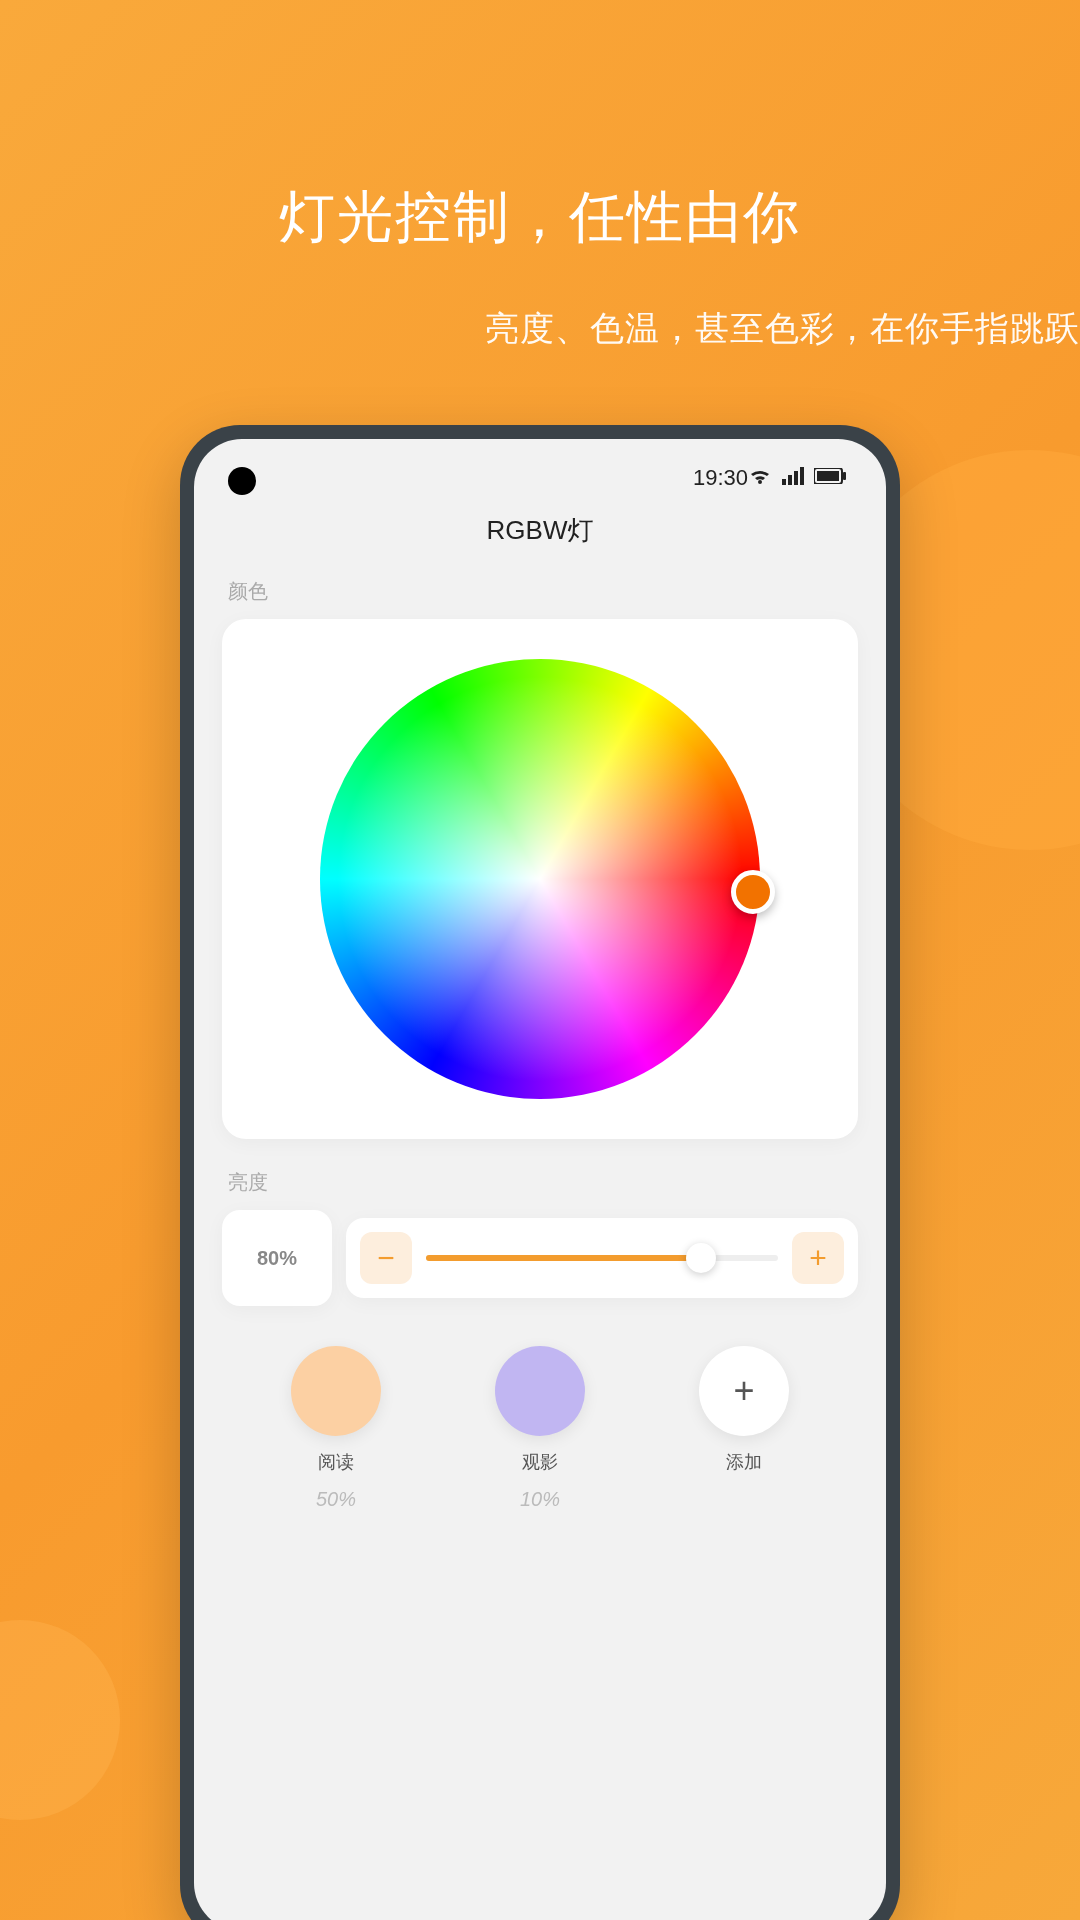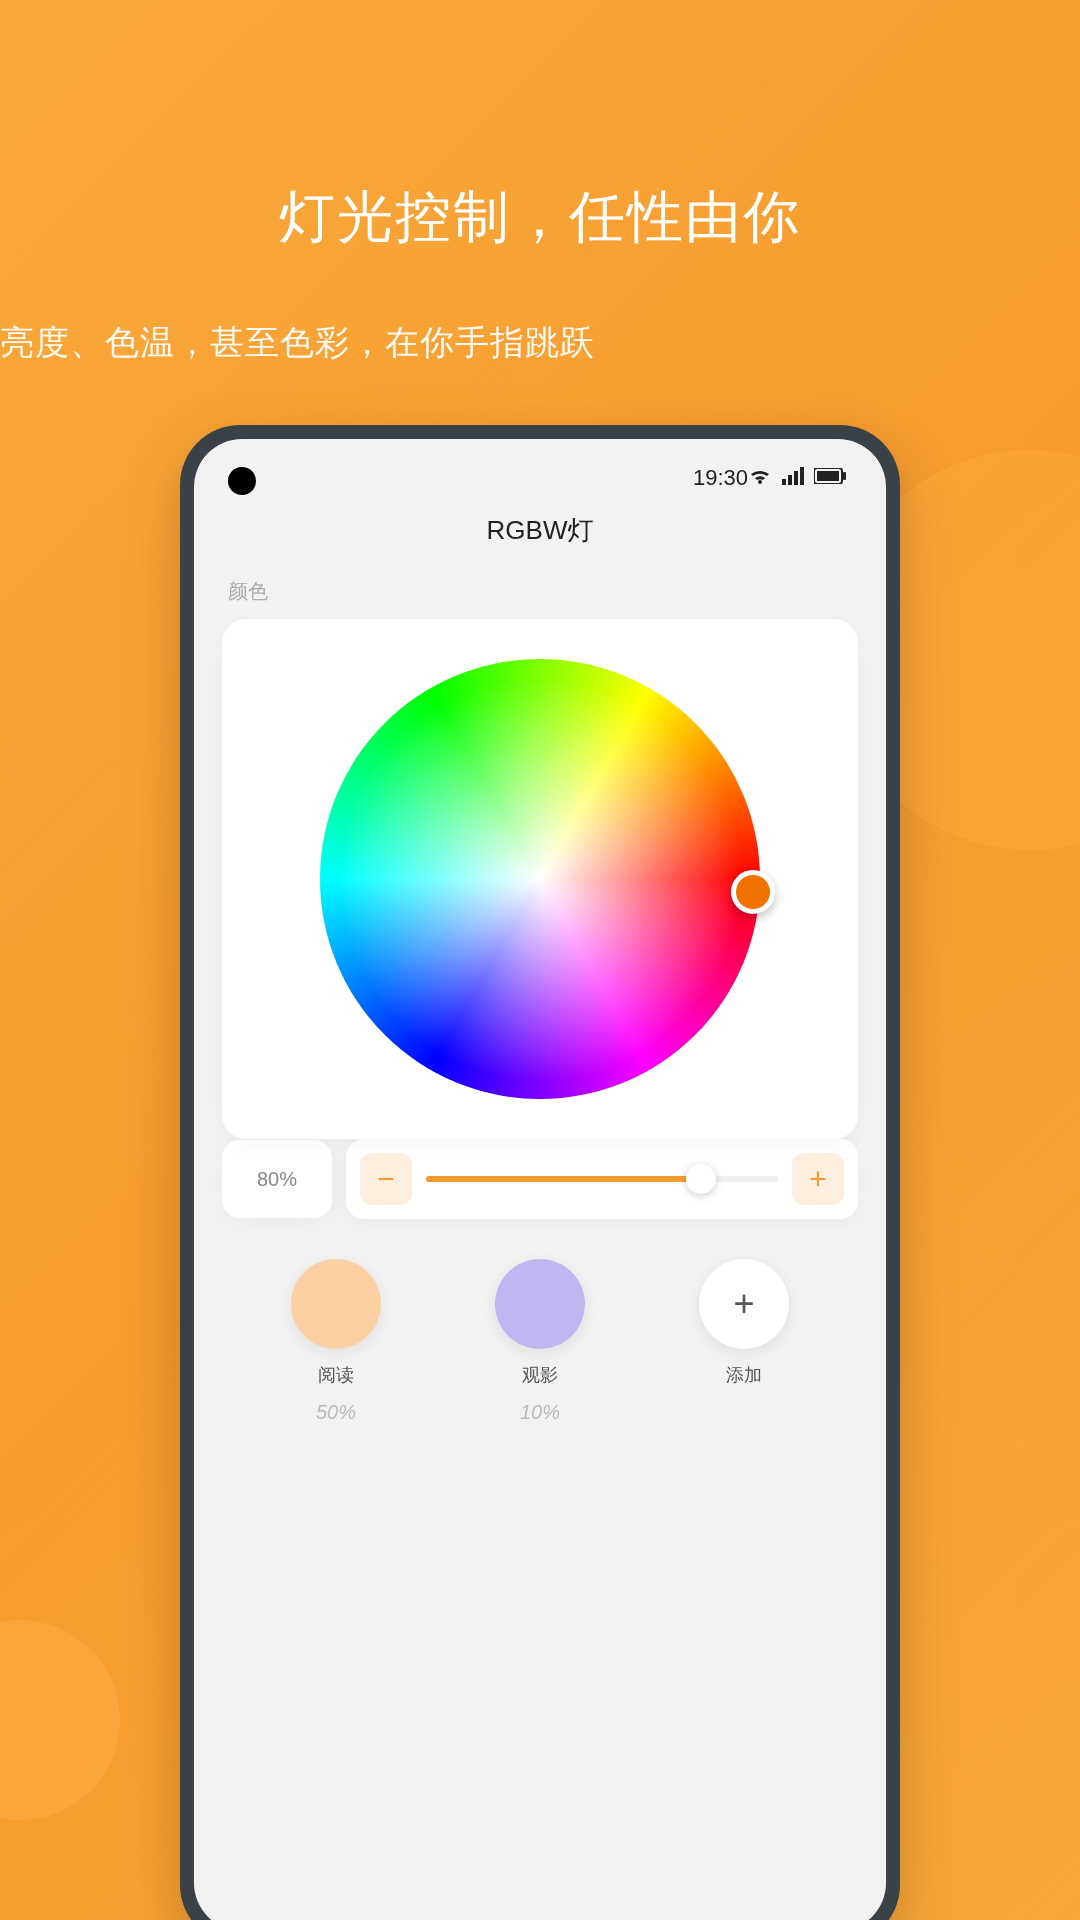--- a/index.html
+++ b/index.html
@@ -29,22 +29,22 @@
       color: #fff;
       font-size: 56px;
       font-weight: 500;
       text-align: center;
       margin-top: 180px;
       letter-spacing: 2px;
     }
     .hero-subtitle {
       color: rgba(255,255,255,0.95);
       font-size: 34px;
-      text-align: left;
-      margin-top: 64px;
+      text-align: right;
+      margin-top: 50px;
       letter-spacing: 1px;
     }
     .phone {
       position: absolute;
       left: 180px;
       top: 425px;
       width: 720px;
       height: 1520px;
       background: #3a4248;
       border-radius: 60px;
@@ -113,29 +113,30 @@
       border: 5px solid #fff;
       box-shadow: 0 4px 10px rgba(0,0,0,0.25);
     }
     .brightness-row {
       display: flex;
       align-items: center;
       margin: 0 28px;
       gap: 14px;
     }
     .brightness-value {
-      width: 110px; height: 78px;
+      width: 110px; height: 96px;
       background: #fff;
       border-radius: 18px;
       display: flex;
       align-items: center;
       justify-content: center;
       color: #888;
       font-size: 20px;
       box-shadow: 0 4px 20px rgba(0,0,0,0.04);
+      font-weight: bold;
     }
     .brightness-slider {
       flex: 1;
       height: 80px;
       background: #fff;
       border-radius: 18px;
       display: flex;
       align-items: center;
       padding: 0 14px;
       gap: 14px;
@@ -270,20 +271,21 @@
     <div class="app-title">RGBW灯</div>
 
     <div class="section-label">颜色</div>
 
     <div class="color-card">
       <div class="color-wheel">
         <div class="color-handle"></div>
       </div>
     </div>
 
+    <div class="section-label">亮度</div>
 
     <div class="brightness-row">
       <div class="brightness-value">80%</div>
       <div class="brightness-slider">
         <div class="step-btn">−</div>
         <div class="slider-track">
           <div class="slider-fill"></div>
           <div class="slider-thumb"></div>
         </div>
         <div class="step-btn">+</div>

